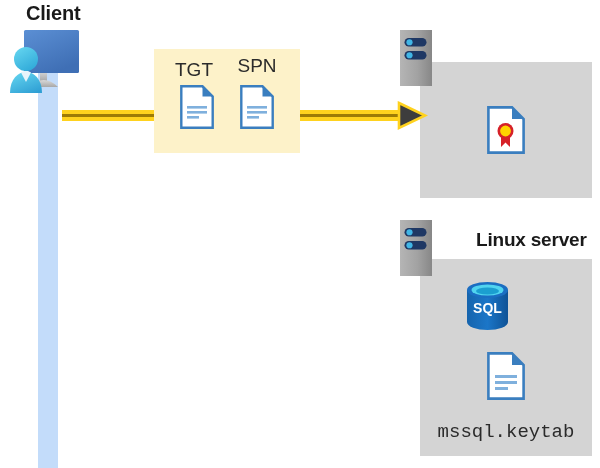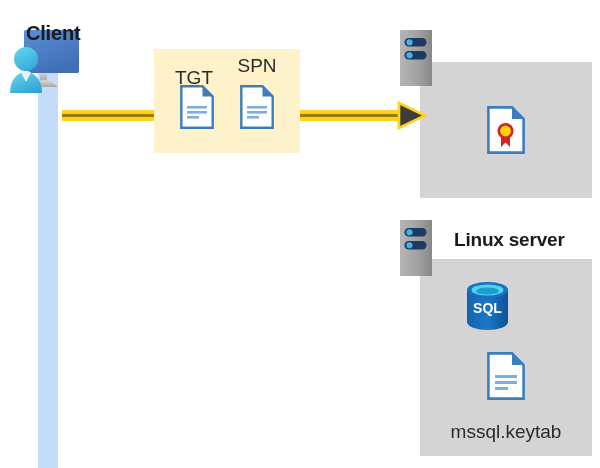--- a/index.html
+++ b/index.html
@@ -23,30 +23,29 @@
   .title-bold {
     font-family: "Liberation Sans", sans-serif;
     font-weight: bold;
     color: #1a1a1a;
     letter-spacing: -0.2px;
   }
   #client-title {
     left: 26px; top: 1px;
     font-size: 20px;
     line-height: 24px;
-    margin-top: 20px;
   }
   #dc-title {
     left: 457px; top: 4px;
     font-size: 19px;
     line-height: 25px;
     width: 140px;
   }
   #linux-title {
-    left: 454px; top: 227px;
+    left: 476px; top: 227px;
     font-size: 19px;
     line-height: 25px;
   }
 
   
   #client-lifeline {
     left: 38px; top: 72px;
     width: 20px; height: 396px;
     background: #c3dcfa;
   }
@@ -81,25 +80,25 @@
     width: 28px; height: 29px;
   }
 
   
   .doc-label {
     font-family: "Liberation Sans", sans-serif;
     font-size: 19px;
     color: #2b2b2b;
     text-align: center;
   }
-  #tgt-label { left: 166px; top: 67px; width: 56px; }
+  #tgt-label { left: 166px; top: 59px; width: 56px; }
   #spn-label { left: 227px; top: 55px; width: 60px; }
   #keytab-label {
     left: 420px; top: 421px; width: 172px;
-    font-family: Liberation Sans, sans-serif;
+    font-family: Liberation Mono, monospace;
     font-size: 19px;
     color: #2b2b2b;
     text-align: center;
   }
 
   
   #client-icon    { left: 4px;   top: 27px;  width: 80px; height: 68px; }
   #tgt-doc-icon   { left: 180px; top: 85px;  width: 34px; height: 44px; }
   #spn-doc-icon   { left: 240px; top: 85px;  width: 34px; height: 44px; }
   #dc-server-icon { left: 400px; top: 30px;  width: 32px; height: 56px; }

